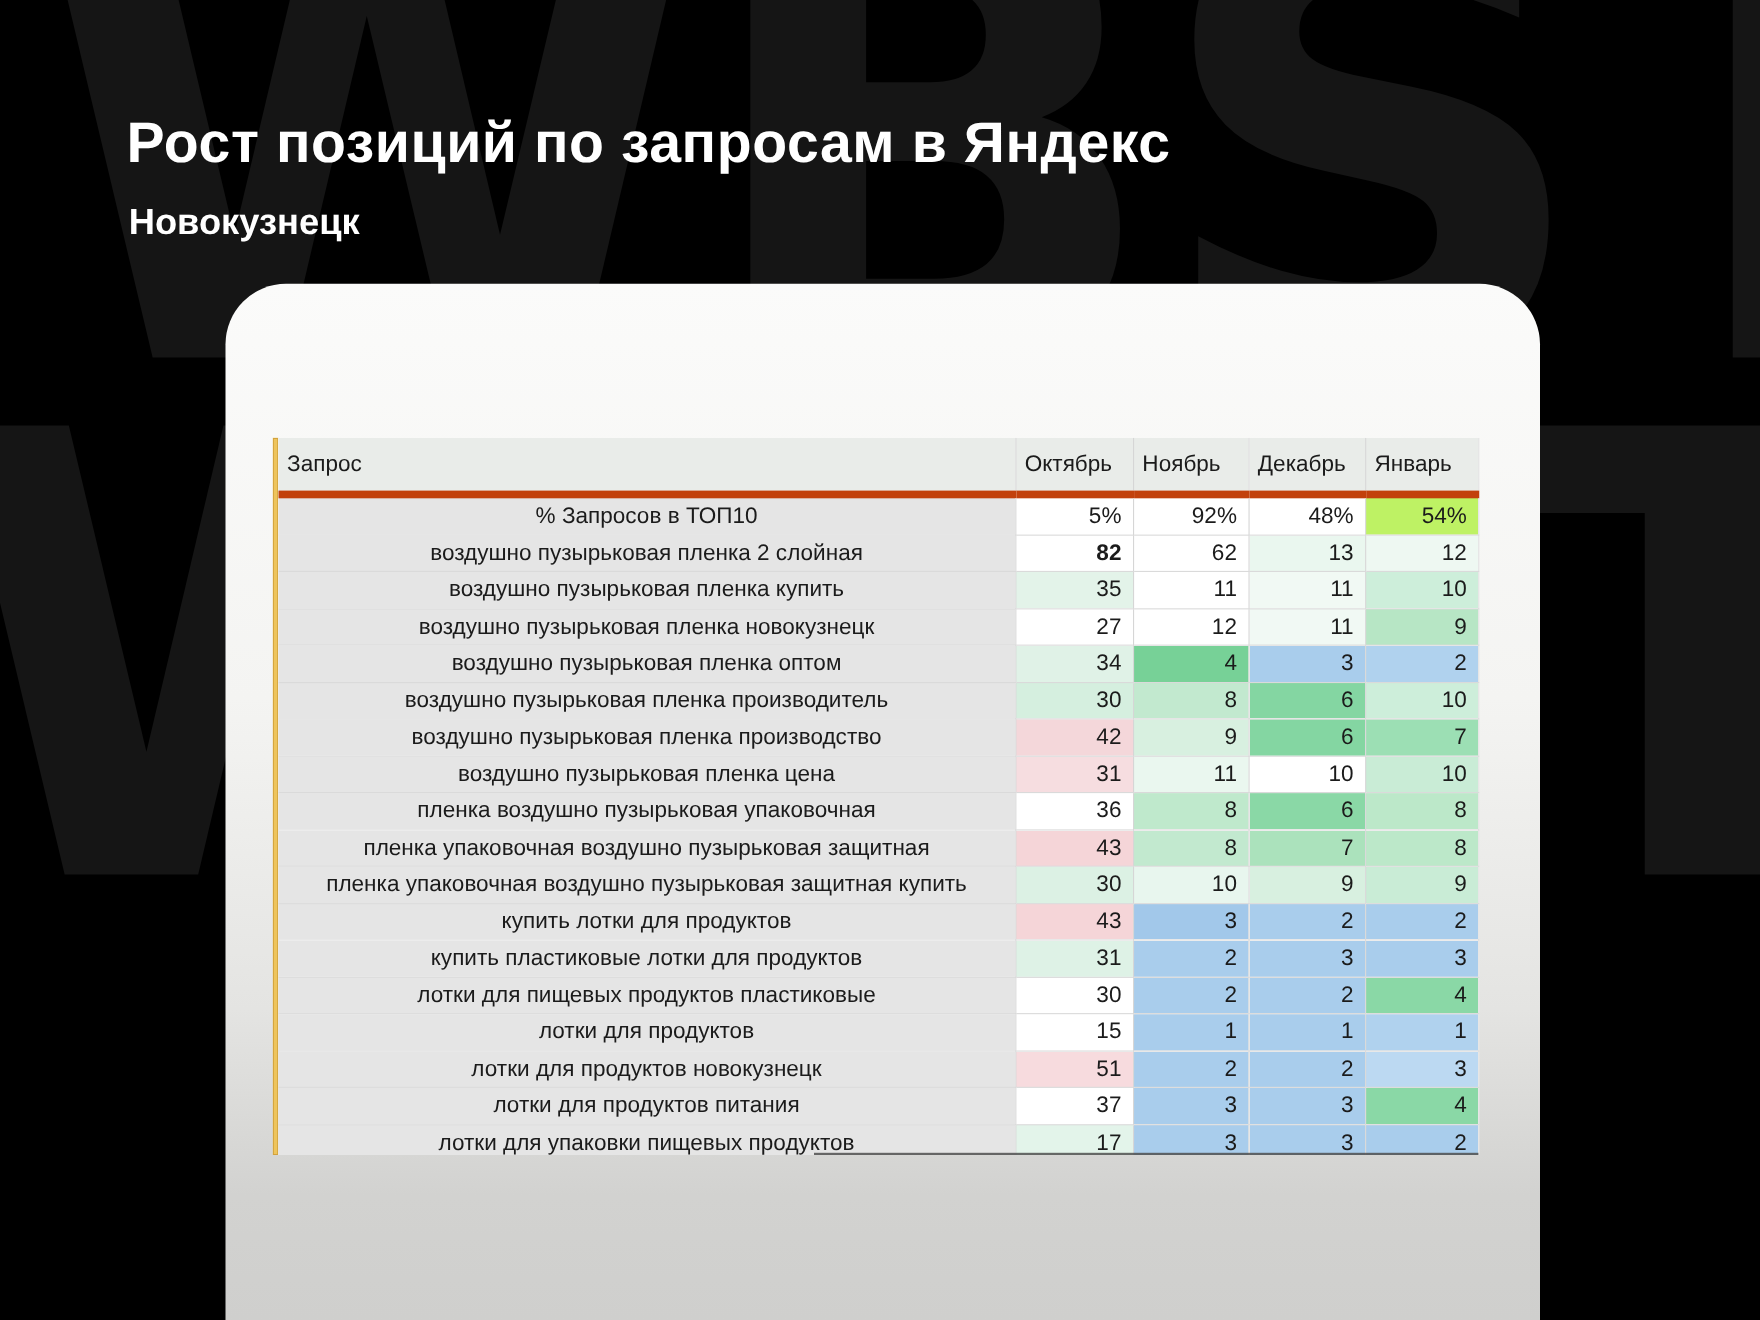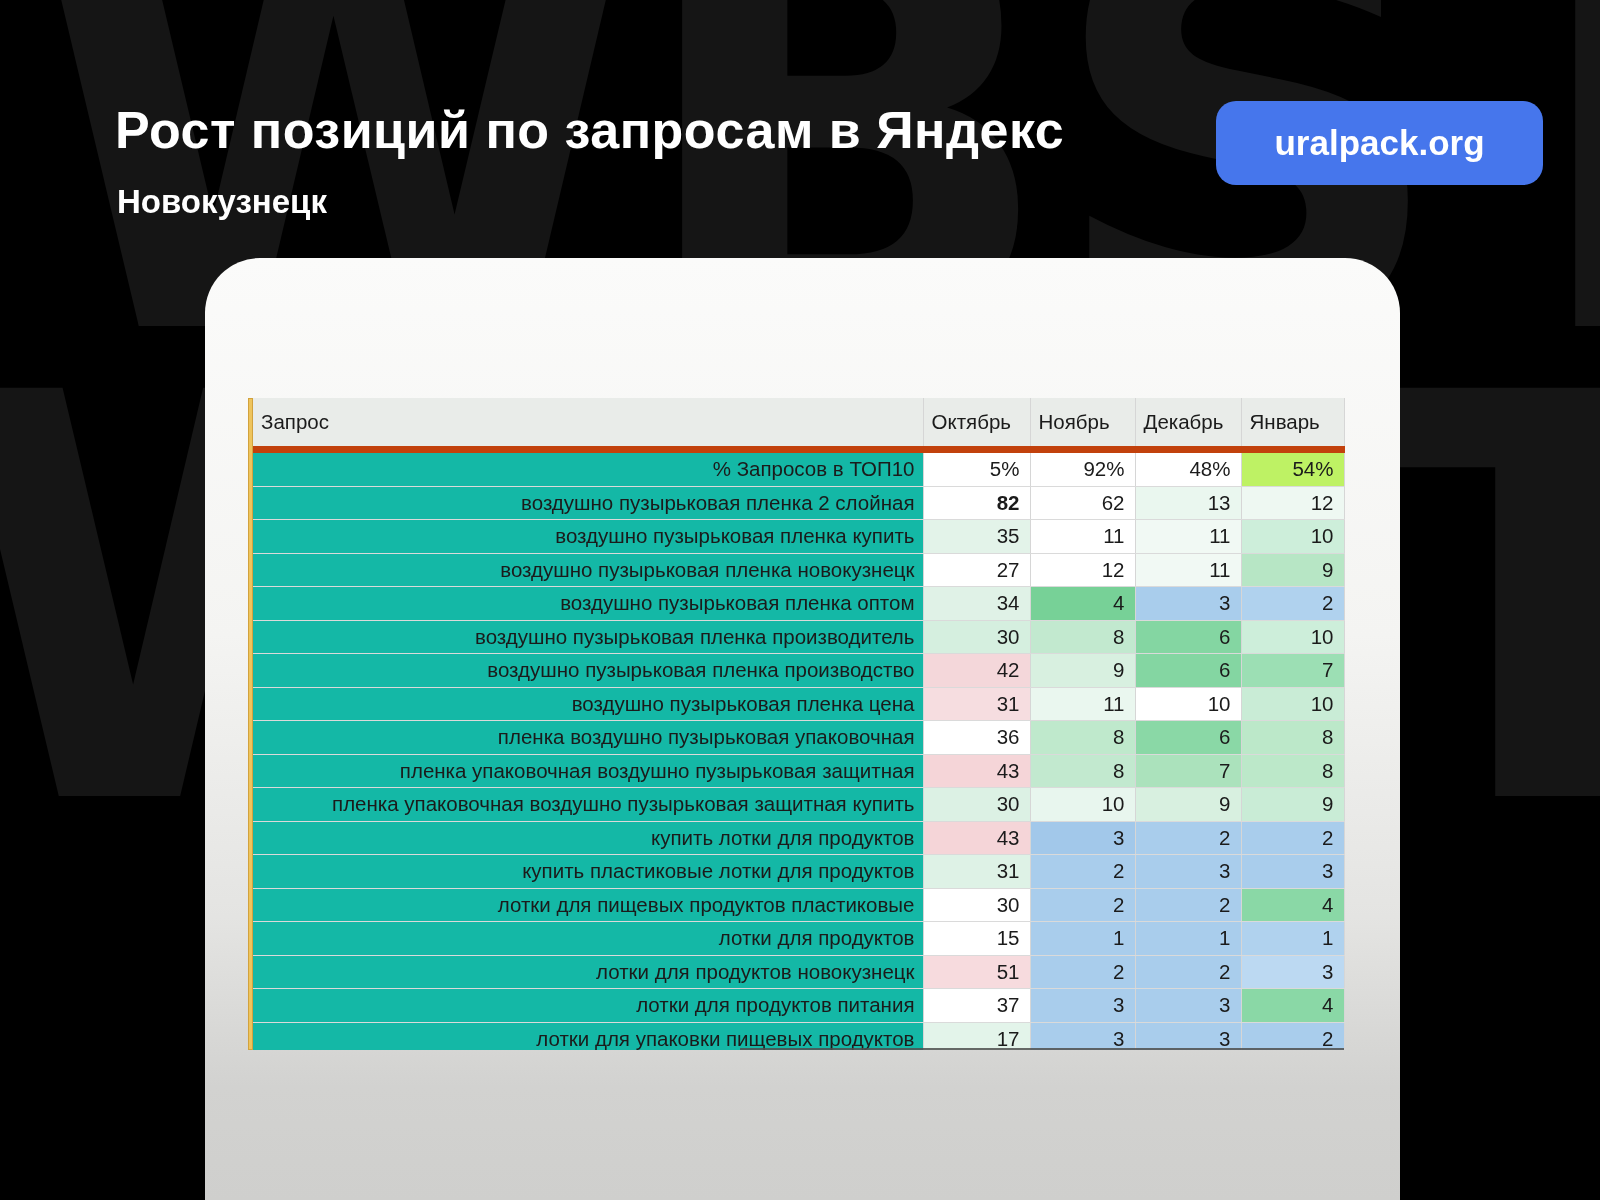--- a/index.html
+++ b/index.html
@@ -27,39 +27,36 @@
   .accent-strip{position:absolute;left:43px;top:140px;width:5px;height:652px;
                 background:#EEC45C;box-shadow:inset 0 0 0 1px rgba(176,122,24,.45);}
   .table-clip{position:absolute;left:48px;top:140px;width:1092px;height:652px;overflow:hidden;}
   table{border-collapse:collapse;table-layout:fixed;width:1091px;background:#ffffff;}
   th,td{border-right:1px solid #d6d6d6;border-bottom:1px solid #dadada;
         font-size:20.5px;color:#1b1b1b;font-weight:normal;
         overflow:hidden;white-space:nowrap;}
   thead th{background:#e9ece9;height:48px;text-align:left;padding:0 8px;
            border-bottom:7px solid #c2410c;}
   td{height:32.5px;}
-  td.q{padding:0 8px;text-align:right;background:#14b8a6;}
+  td.q{padding:0 8px;text-align:center;background:#e5e5e5;}
   td.n{padding:0 10px 0 0;text-align:right;}
   .cut-line{position:absolute;left:487px;bottom:0;width:604px;height:2px;
             background:#4f4f4f;opacity:.85;}
 </style>
 </head>
 <body>
 
 <div class="stage">
 
   <div class="wm wm1">WBSTR</div>
   <div class="wm wm2">WBSTR</div>
 
   <h1 class="title">Рост позиций по запросам в Яндекс</h1>
   <div class="subtitle">Новокузнецк</div>
 
-  <a class="badge" style="background: rgb(70, 118, 236);">
-    <span>uralpack.org</span>
-  </a>
 
   <div class="card">
     <div class="accent-strip" style="background: rgb(238, 196, 92);"></div>
     <div class="table-clip">
       <table>
         <colgroup>
           <col style="width:670px">
             <col style="width:107px">
             <col style="width:105px">
           <col style="width:106px">

